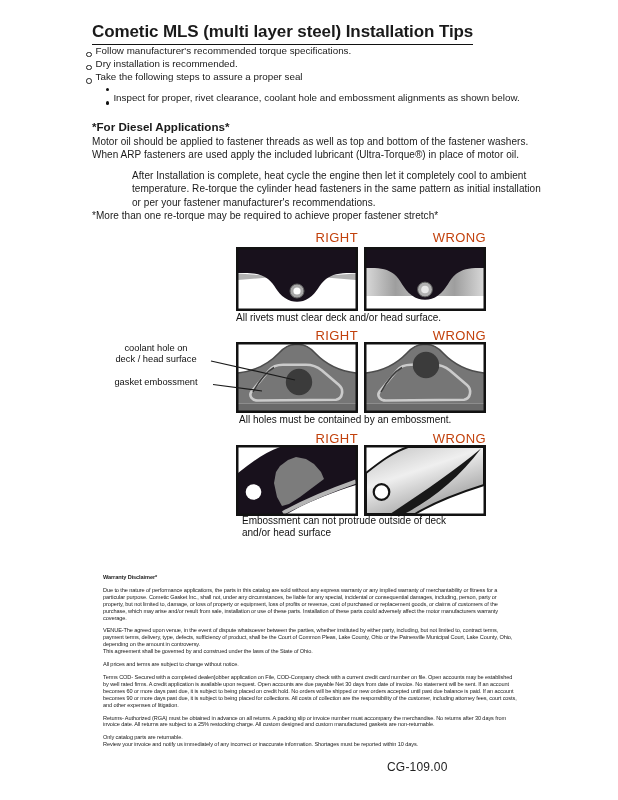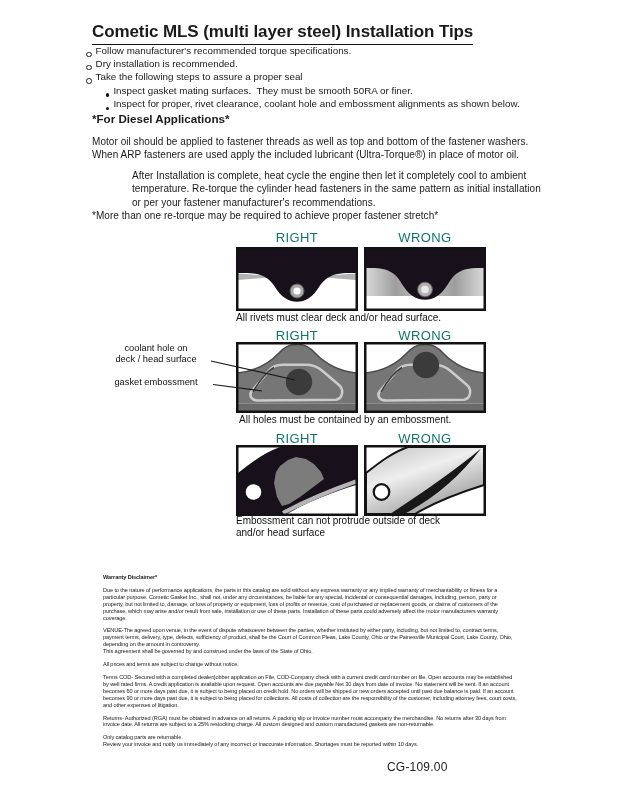--- a/index.html
+++ b/index.html
@@ -11,27 +11,27 @@
 
   .bullets{position:absolute;left:86px;top:44px;width:470px;font-size:9.8px;line-height:13.2px;}
   .b-row{display:flex;align-items:flex-end;}
   .b-dot{width:3.6px;height:3.6px;border:1px solid #222;border-radius:50%;
          margin:4px 4px 0 0;flex:0 0 auto;}
   .b-sub{margin-left:20px;}
   .b-fill{width:3.4px;height:3.4px;background:#111;border-radius:50%;
           margin:4.4px 4px 0 0;flex:0 0 auto;}
   .b-text{white-space:pre-wrap;}
 
-  .h2{position:absolute;left:92px;top:112px;font-size:11.6px;font-weight:bold;}
+  .h2{position:absolute;left:92px;top:120px;font-size:11.6px;font-weight:bold;}
   .para{position:absolute;left:92px;width:452px;font-size:10px;line-height:13.4px;
         white-space:pre-line;letter-spacing:0.05px;}
   .p1{top:135px;} .p2{top:169px;margin-left:40px;} .p3{top:209px;}
 
-  .panel-label{position:absolute;width:122px;text-align:center;font-size:13px;
-               letter-spacing:0.4px;color:#0f766e;}
+  .panel-label{position:absolute;width:122px;text-align:right;font-size:13px;
+               letter-spacing:0.4px;color:#c2410c;}
   .panel{position:absolute;width:122px;}
   .caption{position:absolute;font-size:10px;line-height:11.5px;white-space:pre-line;color:#111;}
 
   .callout{position:absolute;left:100px;width:112px;text-align:center;font-size:9.3px;
            line-height:11px;white-space:pre-line;color:#111;}
   .co1{top:343px;} .co2{top:377px;}
   .leader{position:absolute;left:205px;top:350px;}
 
   .fineprint{position:absolute;left:103px;top:574px;width:414px;font-size:5.6px;
              line-height:6.9px;letter-spacing:-0.1px;color:#222;}
@@ -57,21 +57,20 @@
     <div class="b-row">
       <span class="b-dot"></span>
       <span class="b-text">Dry installation is recommended.</span>
     </div>
     <div class="b-row">
       <span class="b-dot"></span>
       <span class="b-text">Take the following steps to assure a proper seal</span>
     </div>
     <div class="b-row b-sub">
       <span class="b-fill"></span>
-      <span class="b-text">Inspect gasket mating surfaces.  They must be smooth 50RA or finer.</span>
     </div>
     <div class="b-row b-sub">
       <span class="b-fill"></span>
       <span class="b-text">Inspect for proper, rivet clearance, coolant hole and embossment alignments as shown below.</span>
     </div>
   </div>
 
   <div class="h2">*For Diesel Applications*</div>
   <div class="para p1">Motor oil should be applied to fastener threads as well as top and bottom of the fastener washers.
 When ARP fasteners are used apply the included lubricant (Ultra-Torque®) in place of motor oil.</div>
@@ -183,21 +182,21 @@
         </linearGradient>
       </defs>
       <rect x="0" y="0" width="122" height="71" fill="#ffffff"></rect>
       <path d="M2,28 C16,17 29,7 44,2 H120 V40 C96,47.5 71,57 51,69 H2 Z" fill="url(#g3)" stroke="#141414" stroke-width="2"></path>
       <path d="M26,69 C58,48 90,26 117,3.5 C95,33 66,56 40,69 Z" fill="#181818"></path>
       <circle cx="17.5" cy="47" r="7.8" fill="#ffffff" stroke="#141414" stroke-width="2.2"></circle>
       <rect x="1.25" y="1.25" width="119.5" height="68.5" fill="none" stroke-width="2.5" style="stroke:var(--panel-border)"></rect>
     </svg>
   </div>
 
-  <div class="caption" style="left:236px;top:515px;">Embossment can not protrude outside of deck
+  <div class="caption" style="left:242px;top:515px;">Embossment can not protrude outside of deck
 and/or head surface</div>
 
   <div class="fineprint">
     <div class="fp-title">Warranty Disclaimer*</div>
     <p>Due to the nature of performance applications, the parts in this catalog are sold without any express warranty or any implied warranty of merchantability or fitness for a particular purpose.  Cometic Gasket Inc., shall not, under any circumstances, be liable for any special, incidental or consequential damages, including, person, party or property, but not limited to, damage, or loss of property or equipment, loss of profits or revenue, cost of purchased or replacement goods, or claims of customers of the purchase, which may arise and/or result from sale, installation or use of these parts.  Installation of these parts could adversely affect the motor manufacturers warranty coverage.</p>
     <p>VENUE-The agreed upon venue, in the event of dispute whatsoever between the parties, whether instituted by either party, including, but not limited to, contract terms, payment terms, delivery, type, defects, sufficiency of product, shall be the Court of Common Pleas, Lake County, Ohio or the Painesville Municipal Court, Lake County, Ohio, depending on the amount in controversy.
 This agreement shall be governed by and construed under the laws of the State of Ohio.</p>
     <p>All prices and terms are subject to change without notice.</p>
     <p>Terms COD- Secured with a completed dealer/jobber application on File, COD-Company check with a current credit card number on file.  Open accounts may be established by well rated firms.  A credit application is available upon request.  Open accounts are due payable Net 30 days from date of invoice.  No statement will be sent.  If an account becomes 60 or more days past due, it is subject to being placed on credit hold.  No orders will be shipped or new orders accepted until past due balance is paid.  If an account becomes 90 or more days past due, it is subject to being placed for collections.  All costs of collection are the responsibility of the customer, including attorney fees, court costs, and other expenses of litigation.</p>
     <p>Returns- Authorized (RGA) must be obtained in advance on all returns.  A packing slip or invoice number must accompany the merchandise.  No returns after 30 days from invoice date.  All returns are subject to a 25% restocking charge.  All custom designed and custom manufactured gaskets are non-returnable.</p>

